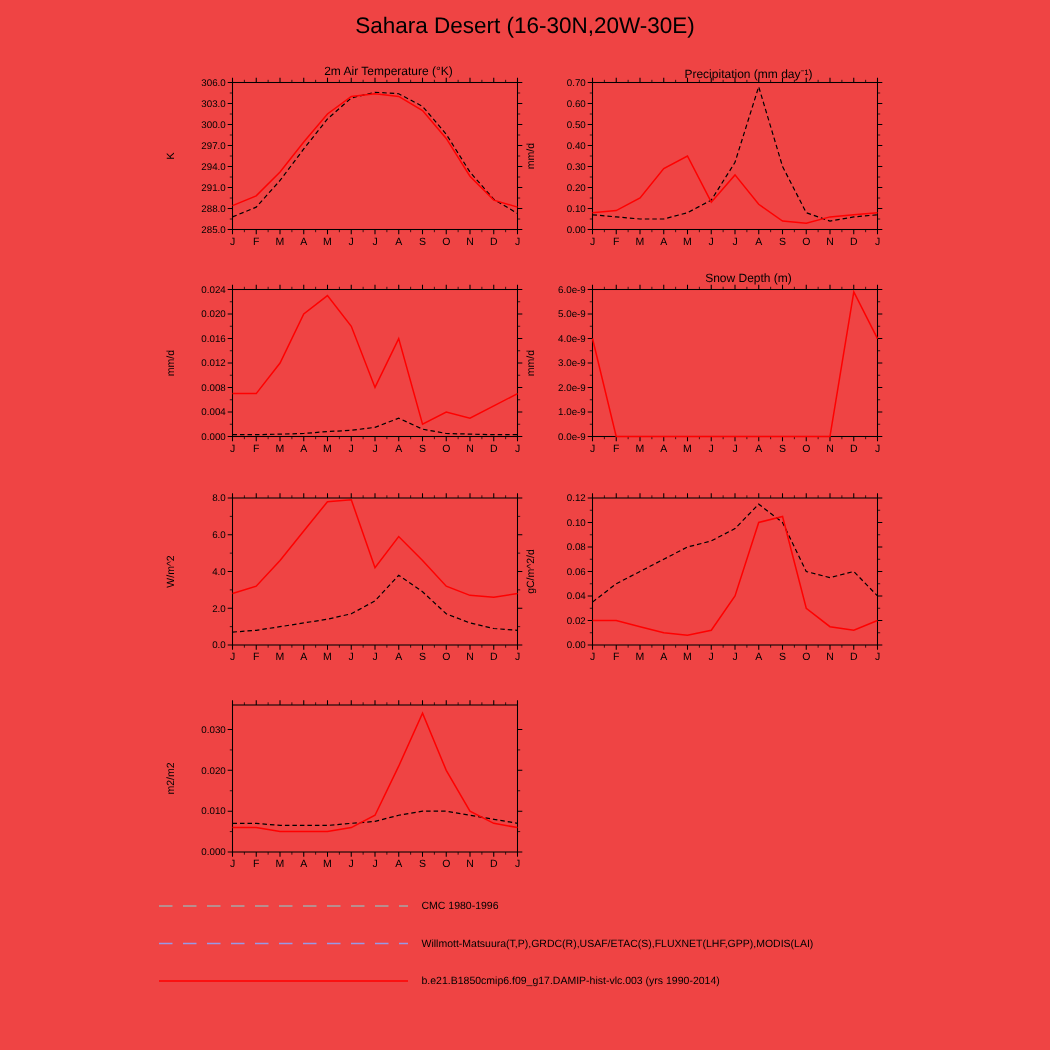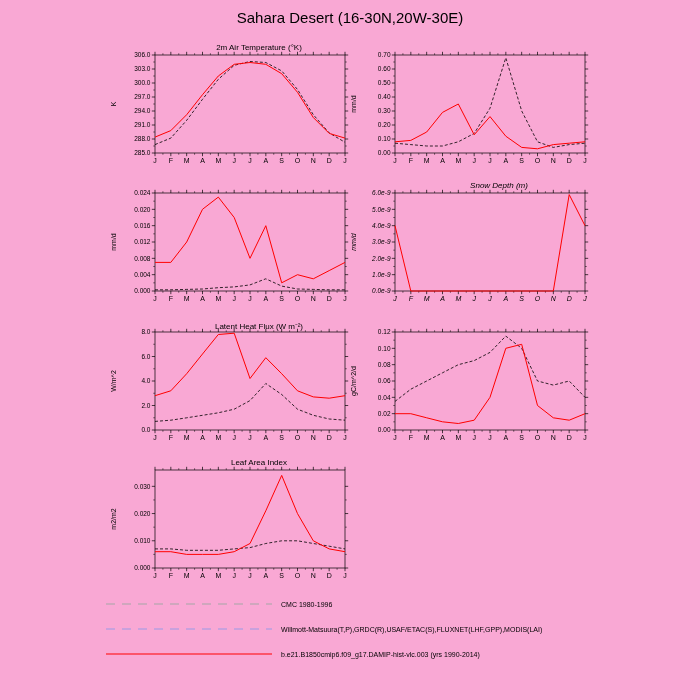--- a/index.html
+++ b/index.html
@@ -1,18 +1,18 @@
 <!DOCTYPE html>
 <html><head>
 <meta charset="utf-8">
 <style>
   * { margin:0; padding:0; box-sizing:border-box; }
   html,body { background:#ffffff; }
   body { font-family:"Liberation Sans", sans-serif; color:#000; }
-  .page { position:relative; width:700px; height:700px; background:#f9a8d4; overflow:hidden; }
+  .page { position:relative; width:700px; height:700px; background:#ef4444; overflow:hidden; }
   .fig-title { position:absolute; top:9px; left:0; width:700px; text-align:center; font-size:15px; }
   .panel { position:absolute; width:250px; height:135px; }
   .panel-title { position:absolute; left:29px; top:1px; width:250px; text-align:center; font-size:8px; }
   .panel svg { position:absolute; left:0; top:0; width:250px; height:135px; }
   svg text { font-family:"Liberation Sans", sans-serif; fill:#000; }
   .legend { position:absolute; left:105px; top:598px; }
   .legend-row { display:flex; align-items:center; height:12px; margin-bottom:13px; }
   .legend-row svg { width:168px; height:10px; flex:0 0 auto; }
   .legend-label { margin-left:8px; font-size:7px; white-space:nowrap; }
 </style>
@@ -128,20 +128,21 @@
         <line x1="240" y1="111" x2="240" y2="114.2" stroke="#000" stroke-width="0.7"></line>
         <line x1="240" y1="13" x2="240" y2="9.8" stroke="#000" stroke-width="0.7"></line>
         <text x="240" y="121" text-anchor="middle" font-size="7">J</text>
         <text font-size="7" text-anchor="middle" transform="translate(11 62) rotate(-90)">K</text>
         <polyline points="50.0,102.6 65.8,96.1 81.7,78.3 97.5,57.3 113.3,37.3 129.2,23.3 145.0,19.5 160.8,20.5 176.7,28.9 192.5,47.5 208.3,72.7 224.2,90.9 240.0,100.3" fill="none" stroke="#000000" stroke-width="0.8" stroke-dasharray="3 2"></polyline>
         <polyline points="50.0,95.1 65.8,88.6 81.7,72.7 97.5,52.7 113.3,34.0 129.2,22.3 145.0,20.5 160.8,22.3 176.7,31.7 192.5,50.3 208.3,75.5 224.2,91.4 240.0,96.1" fill="none" stroke="#ff0000" stroke-width="1"></polyline>
       </svg>
   </div>
 
   <div class="panel" style="left:345px; top:42px;">
+    <div class="panel-title">Precipitation (mm day⁻¹)</div>
     <svg viewBox="0 0 250 135">
         <rect x="50" y="13" width="190" height="98" fill="none" stroke="#000" stroke-width="0.7"></rect>
         <line x1="50" y1="111" x2="46.8" y2="111" stroke="#000" stroke-width="0.7"></line>
         <line x1="240" y1="111" x2="243.2" y2="111" stroke="#000" stroke-width="0.7"></line>
         <text x="45.5" y="113.2" text-anchor="end" font-size="6.5">0.00</text>
         <line x1="50" y1="104" x2="48.2" y2="104" stroke="#000" stroke-width="0.5"></line>
         <line x1="240" y1="104" x2="241.8" y2="104" stroke="#000" stroke-width="0.5"></line>
         <line x1="50" y1="97" x2="46.8" y2="97" stroke="#000" stroke-width="0.7"></line>
         <line x1="240" y1="97" x2="243.2" y2="97" stroke="#000" stroke-width="0.7"></line>
         <text x="45.5" y="99.2" text-anchor="end" font-size="6.5">0.10</text>
@@ -342,21 +343,21 @@
         <line x1="232.08333333333331" y1="13" x2="232.08333333333331" y2="11.2" stroke="#000" stroke-width="0.5"></line>
         <line x1="240" y1="111" x2="240" y2="114.2" stroke="#000" stroke-width="0.7"></line>
         <line x1="240" y1="13" x2="240" y2="9.8" stroke="#000" stroke-width="0.7"></line>
         <text x="240" y="121" text-anchor="middle" font-size="7">J</text>
         <text font-size="7" text-anchor="middle" transform="translate(11 62) rotate(-90)">mm/d</text>
         <polyline points="50.0,109.8 65.8,109.8 81.7,109.4 97.5,109.0 113.3,107.7 129.2,106.9 145.0,104.9 160.8,98.8 176.7,106.1 192.5,109.0 208.3,109.4 224.2,109.8 240.0,109.8" fill="none" stroke="#000000" stroke-width="0.8" stroke-dasharray="3 2"></polyline>
         <polyline points="50.0,82.4 65.8,82.4 81.7,62.0 97.5,29.3 113.3,17.1 129.2,37.5 145.0,78.3 160.8,45.7 176.7,102.8 192.5,94.7 208.3,98.8 224.2,90.6 240.0,82.4" fill="none" stroke="#ff0000" stroke-width="1"></polyline>
       </svg>
   </div>
 
-  <div class="panel" style="left:345px; top:180px;font-style:italic;">
+  <div class="panel" style="left:345px; top:180px;">
     <div class="panel-title">Snow Depth (m)</div>
     <svg viewBox="0 0 250 135">
         <rect x="50" y="13" width="190" height="98" fill="none" stroke="#000" stroke-width="0.7"></rect>
         <line x1="50" y1="111" x2="46.8" y2="111" stroke="#000" stroke-width="0.7"></line>
         <line x1="240" y1="111" x2="243.2" y2="111" stroke="#000" stroke-width="0.7"></line>
         <text x="45.5" y="113.2" text-anchor="end" font-size="6.5">0.0e-9</text>
         <line x1="50" y1="102.83333333333333" x2="48.2" y2="102.83333333333333" stroke="#000" stroke-width="0.5"></line>
         <line x1="240" y1="102.83333333333333" x2="241.8" y2="102.83333333333333" stroke="#000" stroke-width="0.5"></line>
         <line x1="50" y1="94.66666666666666" x2="46.8" y2="94.66666666666666" stroke="#000" stroke-width="0.7"></line>
         <line x1="240" y1="94.66666666666666" x2="243.2" y2="94.66666666666666" stroke="#000" stroke-width="0.7"></line>
@@ -448,21 +449,20 @@
         <line x1="232.08333333333331" y1="13" x2="232.08333333333331" y2="11.2" stroke="#000" stroke-width="0.5"></line>
         <line x1="240" y1="111" x2="240" y2="114.2" stroke="#000" stroke-width="0.7"></line>
         <line x1="240" y1="13" x2="240" y2="9.8" stroke="#000" stroke-width="0.7"></line>
         <text x="240" y="121" text-anchor="middle" font-size="7">J</text>
         <text font-size="7" text-anchor="middle" transform="translate(11 62) rotate(-90)">mm/d</text>
         <polyline points="50.0,45.7 65.8,111.0 81.7,111.0 97.5,111.0 113.3,111.0 129.2,111.0 145.0,111.0 160.8,111.0 176.7,111.0 192.5,111.0 208.3,111.0 224.2,14.6 240.0,45.7" fill="none" stroke="#ff0000" stroke-width="1"></polyline>
       </svg>
   </div>
 
   <div class="panel" style="left:105px; top:319px;">
-    <div class="panel-title">Latent Heat Flux (W m⁻²)</div>
     <svg viewBox="0 0 250 135">
         <rect x="50" y="13" width="190" height="98" fill="none" stroke="#000" stroke-width="0.7"></rect>
         <line x1="50" y1="111" x2="46.8" y2="111" stroke="#000" stroke-width="0.7"></line>
         <line x1="240" y1="111" x2="243.2" y2="111" stroke="#000" stroke-width="0.7"></line>
         <text x="45.5" y="113.2" text-anchor="end" font-size="6.5">0.0</text>
         <line x1="50" y1="98.75" x2="48.2" y2="98.75" stroke="#000" stroke-width="0.5"></line>
         <line x1="240" y1="98.75" x2="241.8" y2="98.75" stroke="#000" stroke-width="0.5"></line>
         <line x1="50" y1="86.5" x2="46.8" y2="86.5" stroke="#000" stroke-width="0.7"></line>
         <line x1="240" y1="86.5" x2="243.2" y2="86.5" stroke="#000" stroke-width="0.7"></line>
         <text x="45.5" y="88.7" text-anchor="end" font-size="6.5">2.0</text>
@@ -649,21 +649,20 @@
         <line x1="240" y1="111" x2="240" y2="114.2" stroke="#000" stroke-width="0.7"></line>
         <line x1="240" y1="13" x2="240" y2="9.8" stroke="#000" stroke-width="0.7"></line>
         <text x="240" y="121" text-anchor="middle" font-size="7">J</text>
         <text font-size="7" text-anchor="middle" transform="translate(11 62) rotate(-90)">gC/m^2/d</text>
         <polyline points="50.0,82.4 65.8,70.2 81.7,62.0 97.5,53.8 113.3,45.7 129.2,41.6 145.0,33.4 160.8,17.1 176.7,29.3 192.5,62.0 208.3,66.1 224.2,62.0 240.0,78.3" fill="none" stroke="#000000" stroke-width="0.8" stroke-dasharray="3 2"></polyline>
         <polyline points="50.0,94.7 65.8,94.7 81.7,98.8 97.5,102.8 113.3,104.5 129.2,101.2 145.0,78.3 160.8,29.3 176.7,25.3 192.5,86.5 208.3,98.8 224.2,101.2 240.0,94.7" fill="none" stroke="#ff0000" stroke-width="1"></polyline>
       </svg>
   </div>
 
   <div class="panel" style="left:105px; top:457px;">
-    <div class="panel-title">Leaf Area Index</div>
     <svg viewBox="0 0 250 135">
         <rect x="50" y="13" width="190" height="98" fill="none" stroke="#000" stroke-width="0.7"></rect>
         <line x1="50" y1="111" x2="46.8" y2="111" stroke="#000" stroke-width="0.7"></line>
         <line x1="240" y1="111" x2="243.2" y2="111" stroke="#000" stroke-width="0.7"></line>
         <text x="45.5" y="113.2" text-anchor="end" font-size="6.5">0.000</text>
         <line x1="50" y1="97.38888888888889" x2="48.2" y2="97.38888888888889" stroke="#000" stroke-width="0.5"></line>
         <line x1="240" y1="97.38888888888889" x2="241.8" y2="97.38888888888889" stroke="#000" stroke-width="0.5"></line>
         <line x1="50" y1="83.77777777777777" x2="46.8" y2="83.77777777777777" stroke="#000" stroke-width="0.7"></line>
         <line x1="240" y1="83.77777777777777" x2="243.2" y2="83.77777777777777" stroke="#000" stroke-width="0.7"></line>
         <text x="45.5" y="85.97777777777777" text-anchor="end" font-size="6.5">0.010</text>

